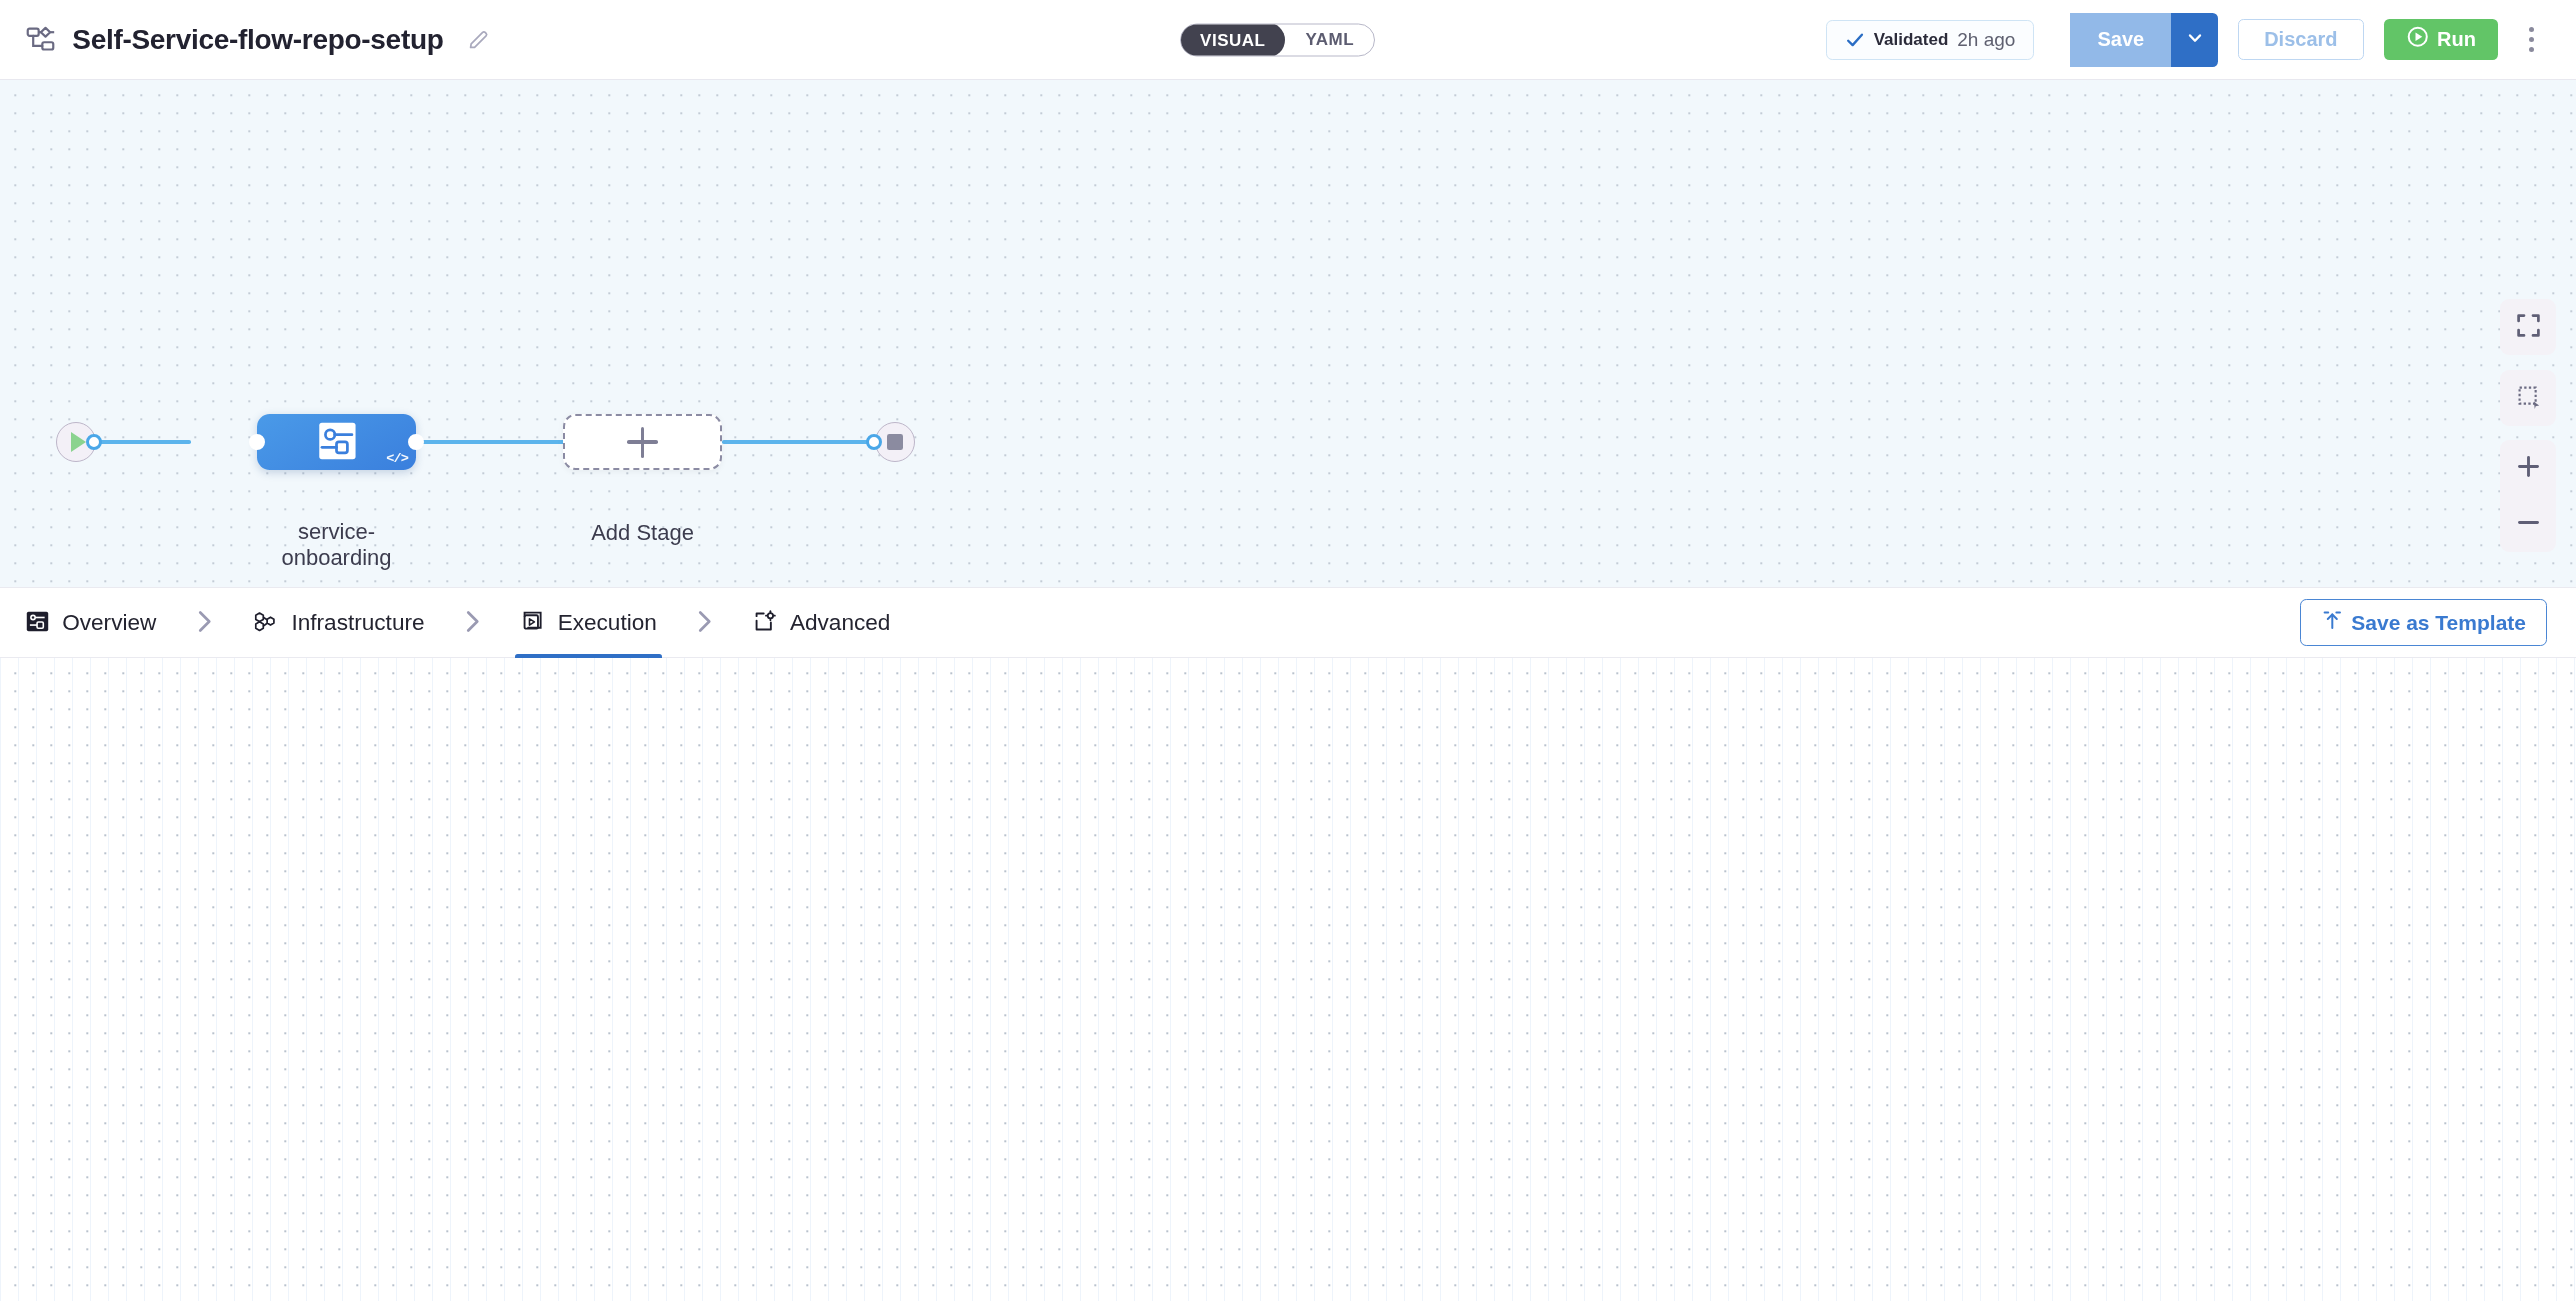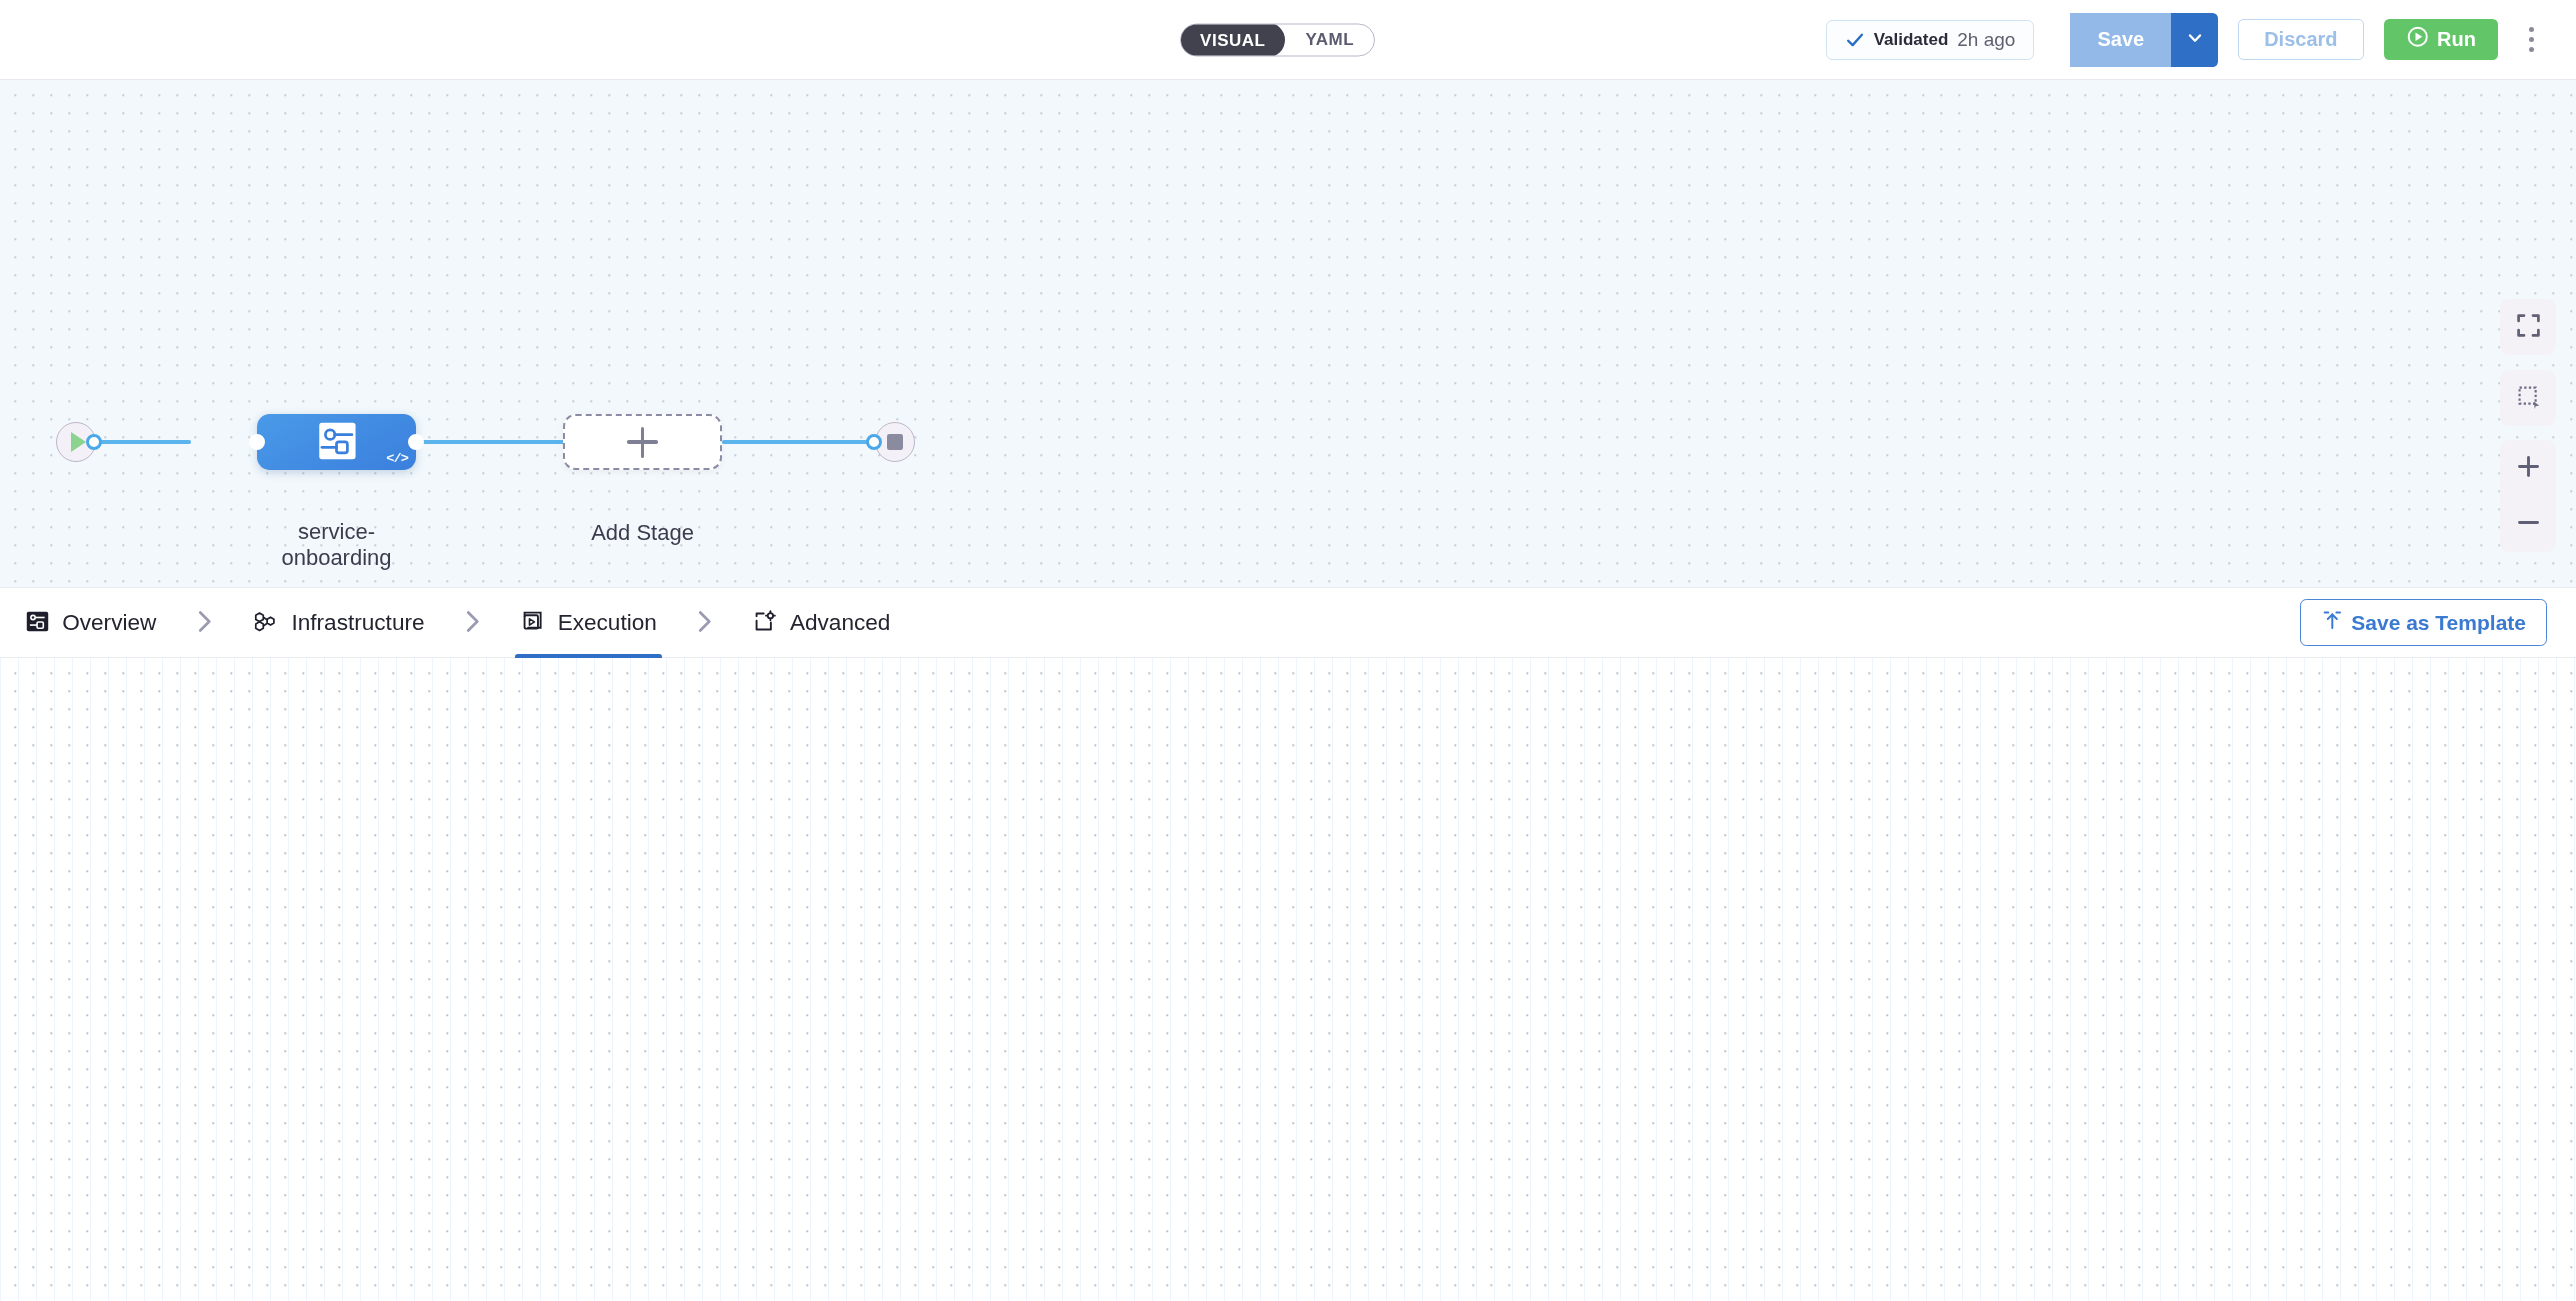--- a/index.html
+++ b/index.html
@@ -303,20 +303,38 @@
     font-weight: bold;
     padding: 0 20px;
     display: flex; align-items: center; gap: 8px;
     cursor: pointer;
   }
 </style>
 </head>
 <body>
 
 <div class="header">
+  <div class="hdr-left">
+    <span>
+      <svg class="pipeline-icon" viewBox="0 0 34 34">
+        <rect x="3" y="5" width="12" height="8" rx="2" fill="none" stroke="#6a6a82" stroke-width="2.4"></rect>
+        <path d="M22.5 4.2 L27.6 9 L22.5 13.8 L17.4 9 Z" fill="none" stroke="#6a6a82" stroke-width="2.4" stroke-linejoin="round"></path>
+        <line x1="15" y1="9" x2="17.4" y2="9" stroke="#6a6a82" stroke-width="2.4"></line>
+        <line x1="27.6" y1="9" x2="32" y2="9" stroke="#6a6a82" stroke-width="2.4"></line>
+        <rect x="19" y="20" width="12" height="8" rx="2" fill="none" stroke="#6a6a82" stroke-width="2.4"></rect>
+        <path d="M9 13 L9 24 L19 24" fill="none" stroke="#6a6a82" stroke-width="2.4" stroke-linecap="round"></path>
+      </svg>
+    </span>
+    <span class="pipeline-title">Self-Service-flow-repo-setup</span>
+    <span>
+      <svg class="edit-pencil" viewBox="0 0 26 26">
+        <path d="M4 21.5 L4.6 17.6 L17.3 4.9 A2 2 0 0 1 20.1 4.9 L21.1 5.9 A2 2 0 0 1 21.1 8.7 L8.4 21.4 Z" fill="none" stroke="#a9a9bd" stroke-width="1.9" stroke-linejoin="round"></path>
+      </svg>
+    </span>
+  </div>
 
   <div class="hdr-center">
     <div class="mode-toggle">
       <div class="mode-opt active">VISUAL</div>
       <div class="mode-opt">YAML</div>
     </div>
   </div>
 
   <div class="hdr-right">
     <div class="validated-pill">

